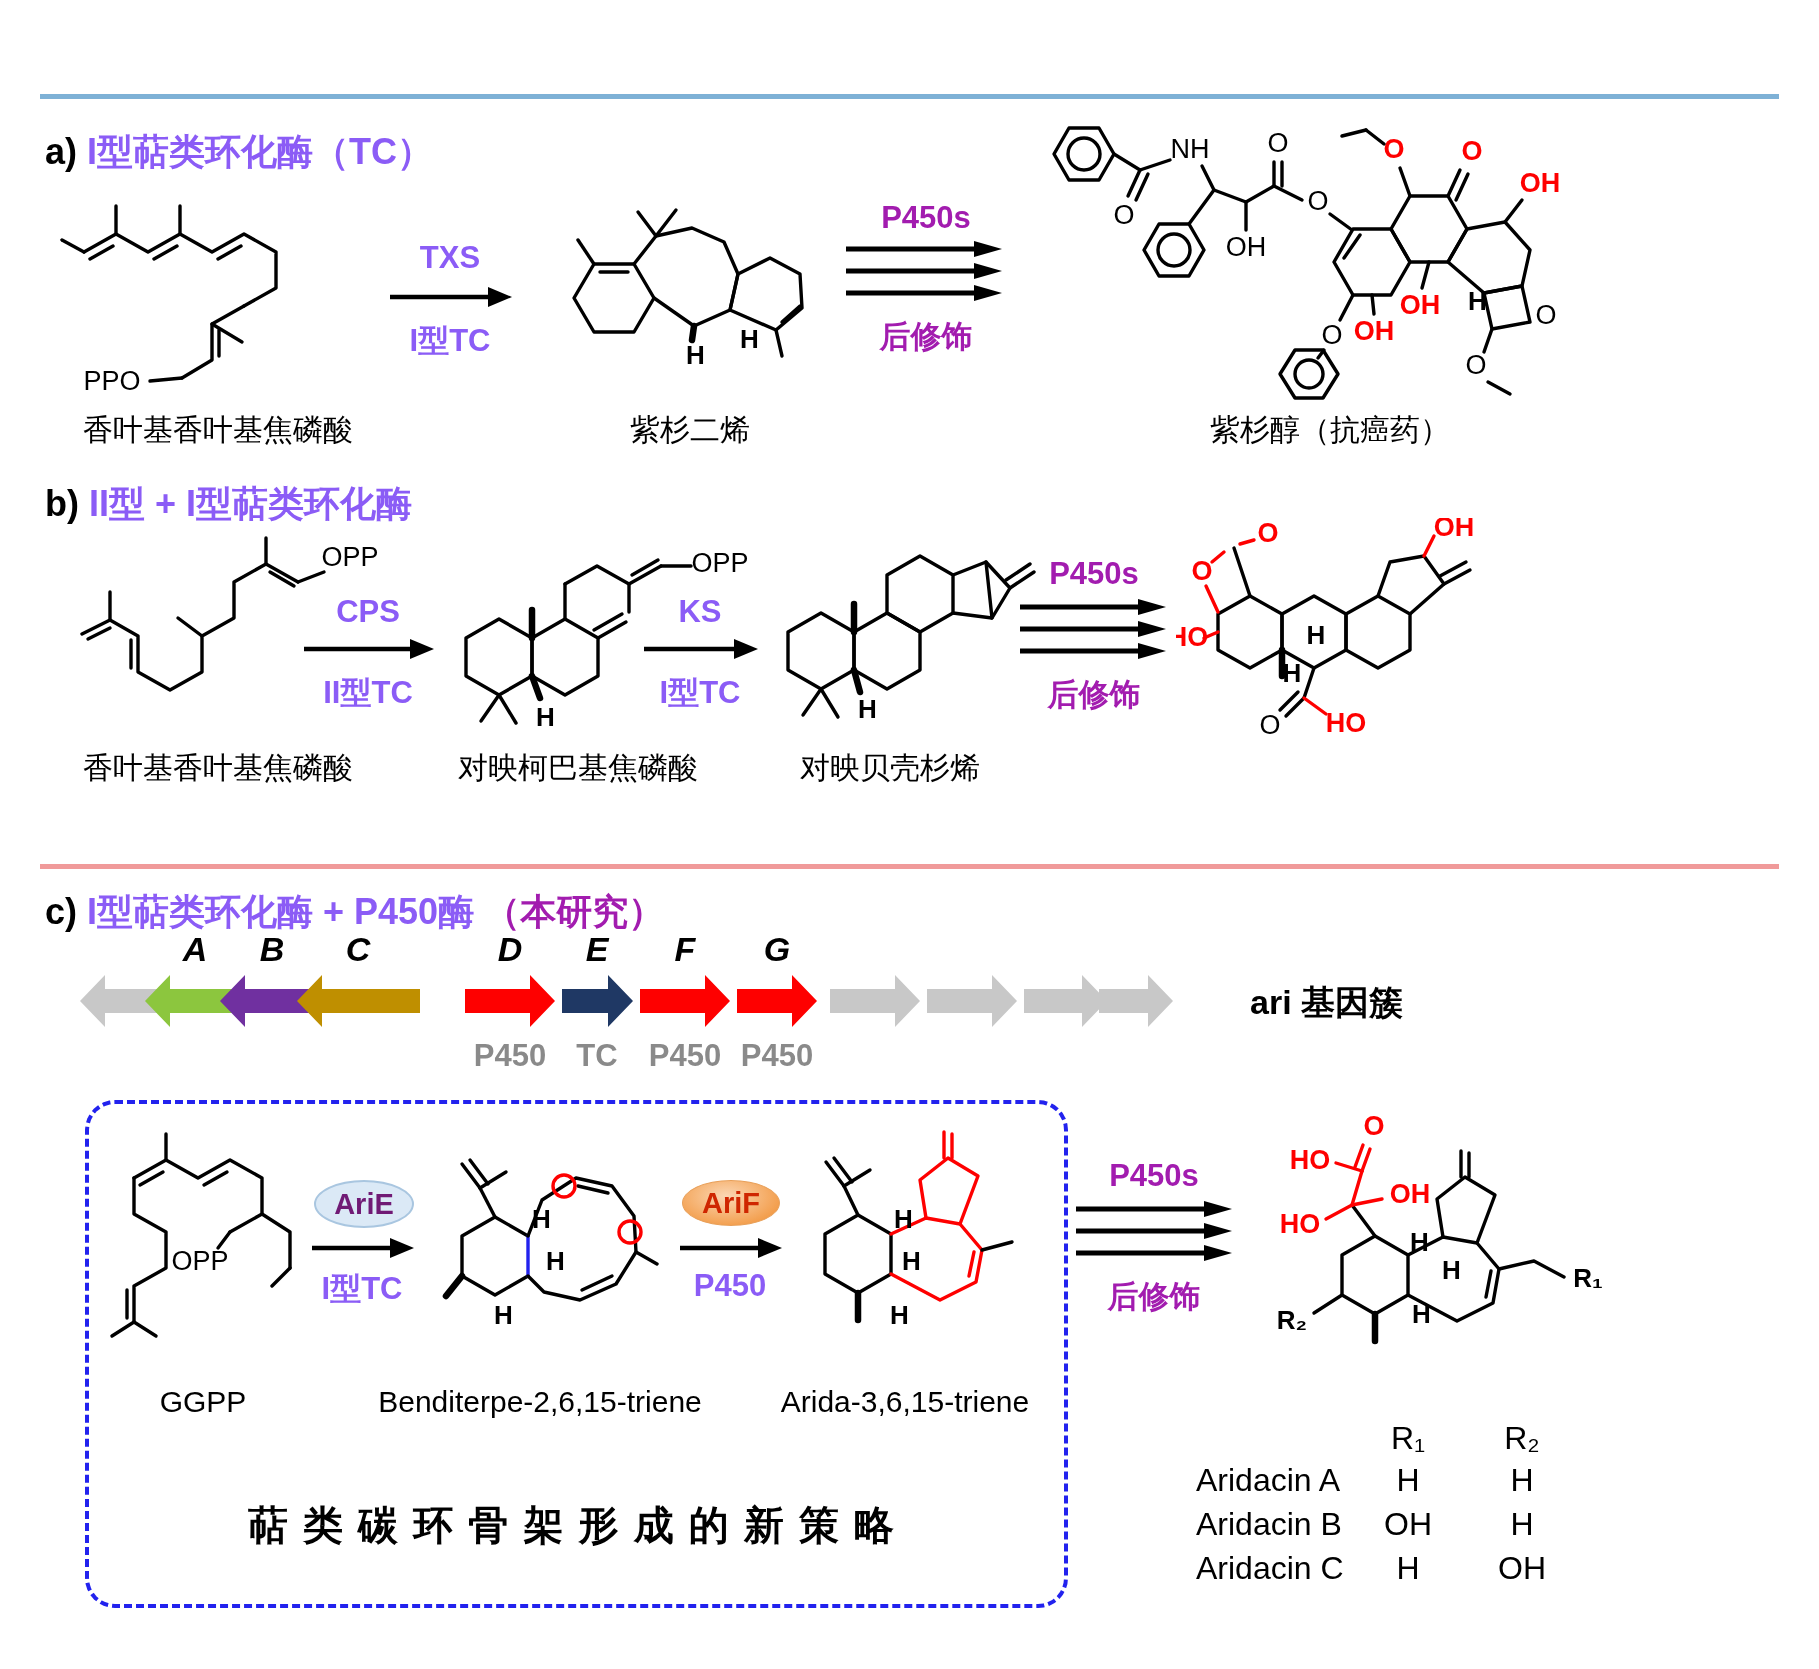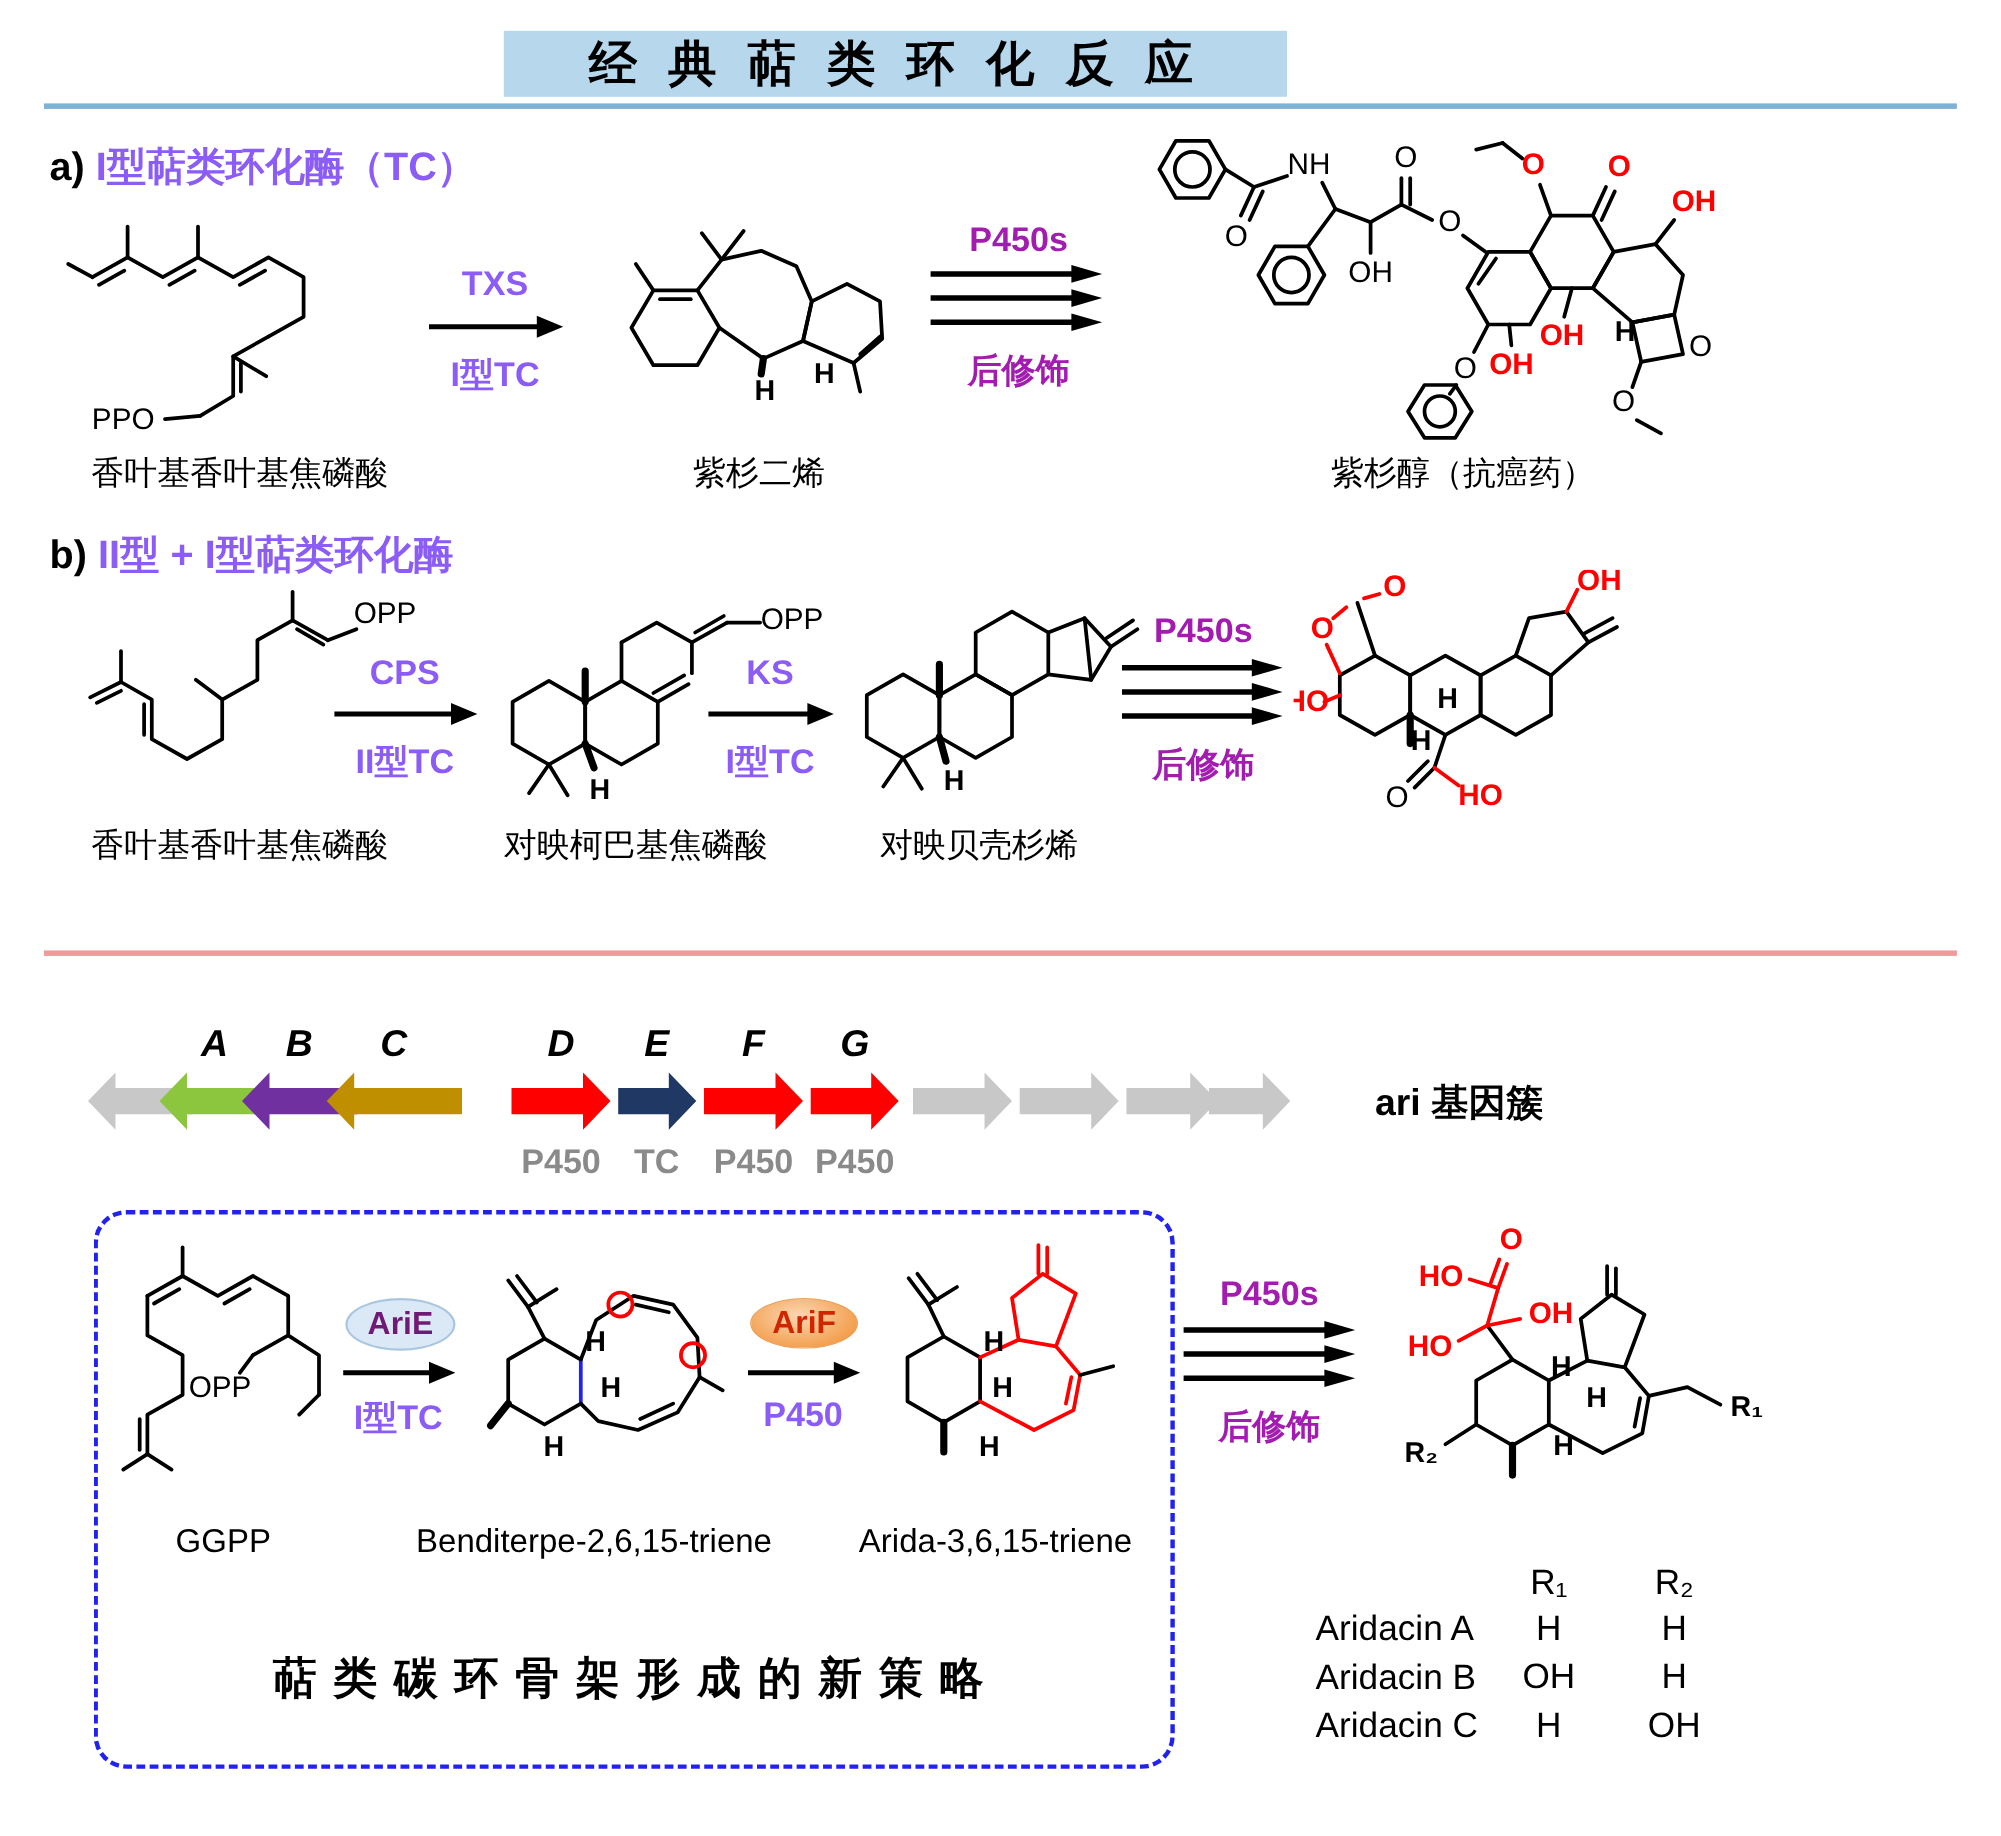--- a/index.html
+++ b/index.html
@@ -27,21 +27,20 @@
 svg text{font-family:"Liberation Sans","DejaVu Sans",sans-serif}
 .t{font-size:27px;fill:#000}
 .th{font-size:26px;font-weight:bold;fill:#000}
 .tr{font-size:27px;font-weight:bold;fill:#fe0000}
 </style>
 </head>
 <body>
 
 <div class="page">
 
-  <div class="abs band" style="left:458px;top:28px;width:712px;height:60px;background:#b7d8ec">经 典 萜 类 环 化 反 应</div>
   <div class="abs rule" style="left:40px;top:94px;width:1739px;background:#7eb1d6"></div>
 
   <div class="abs sec" style="left:45px;top:128px">
     <span>a)</span>
     <span class="blue">I型萜类环化酶（TC）</span>
   </div>
 
   <svg class="abs" style="left:50px;top:188px" width="340" height="220" viewBox="0 0 340 220">
     <polyline class="bd" points="34,64 66,46 98,64 130,46 162,64 194,46 226,64 226,100 194,118"></polyline>
     <line class="bd" x1="34" y1="64" x2="12" y2="52"></line>
@@ -255,20 +254,25 @@
     <line class="bd" x1="128" y1="180" x2="110" y2="198"></line>
     <line class="bd" x1="122" y1="174" x2="104" y2="192"></line>
     <text class="t" x="94" y="216" text-anchor="middle">O</text>
     <line class="bd rd" x1="128" y1="180" x2="150" y2="196"></line>
     <text class="tr" x="170" y="214" text-anchor="middle">HO</text>
     <line class="bd wd" x1="106" y1="132" x2="106" y2="158"></line>
   </svg>
 
   <div class="abs rule" style="left:40px;top:864px;width:1739px;background:#f09a9a"></div>
 
+  <div class="abs sec" style="left:45px;top:888px">
+    <span>c)</span>
+    <span class="blue">I型萜类环化酶 + P450酶</span>
+    <span class="red">（本研究）</span>
+  </div>
 
   <div class="abs letter cx" style="left:195px;top:930px">A</div>
   <div class="abs letter cx" style="left:272px;top:930px">B</div>
   <div class="abs letter cx" style="left:358px;top:930px">C</div>
   <div class="abs letter cx" style="left:510px;top:930px">D</div>
   <div class="abs letter cx" style="left:597px;top:930px">E</div>
   <div class="abs letter cx" style="left:685px;top:930px">F</div>
   <div class="abs letter cx" style="left:777px;top:930px">G</div>
 
   <svg class="abs" style="left:75px;top:972px" width="1100" height="58" viewBox="0 0 1100 58">

